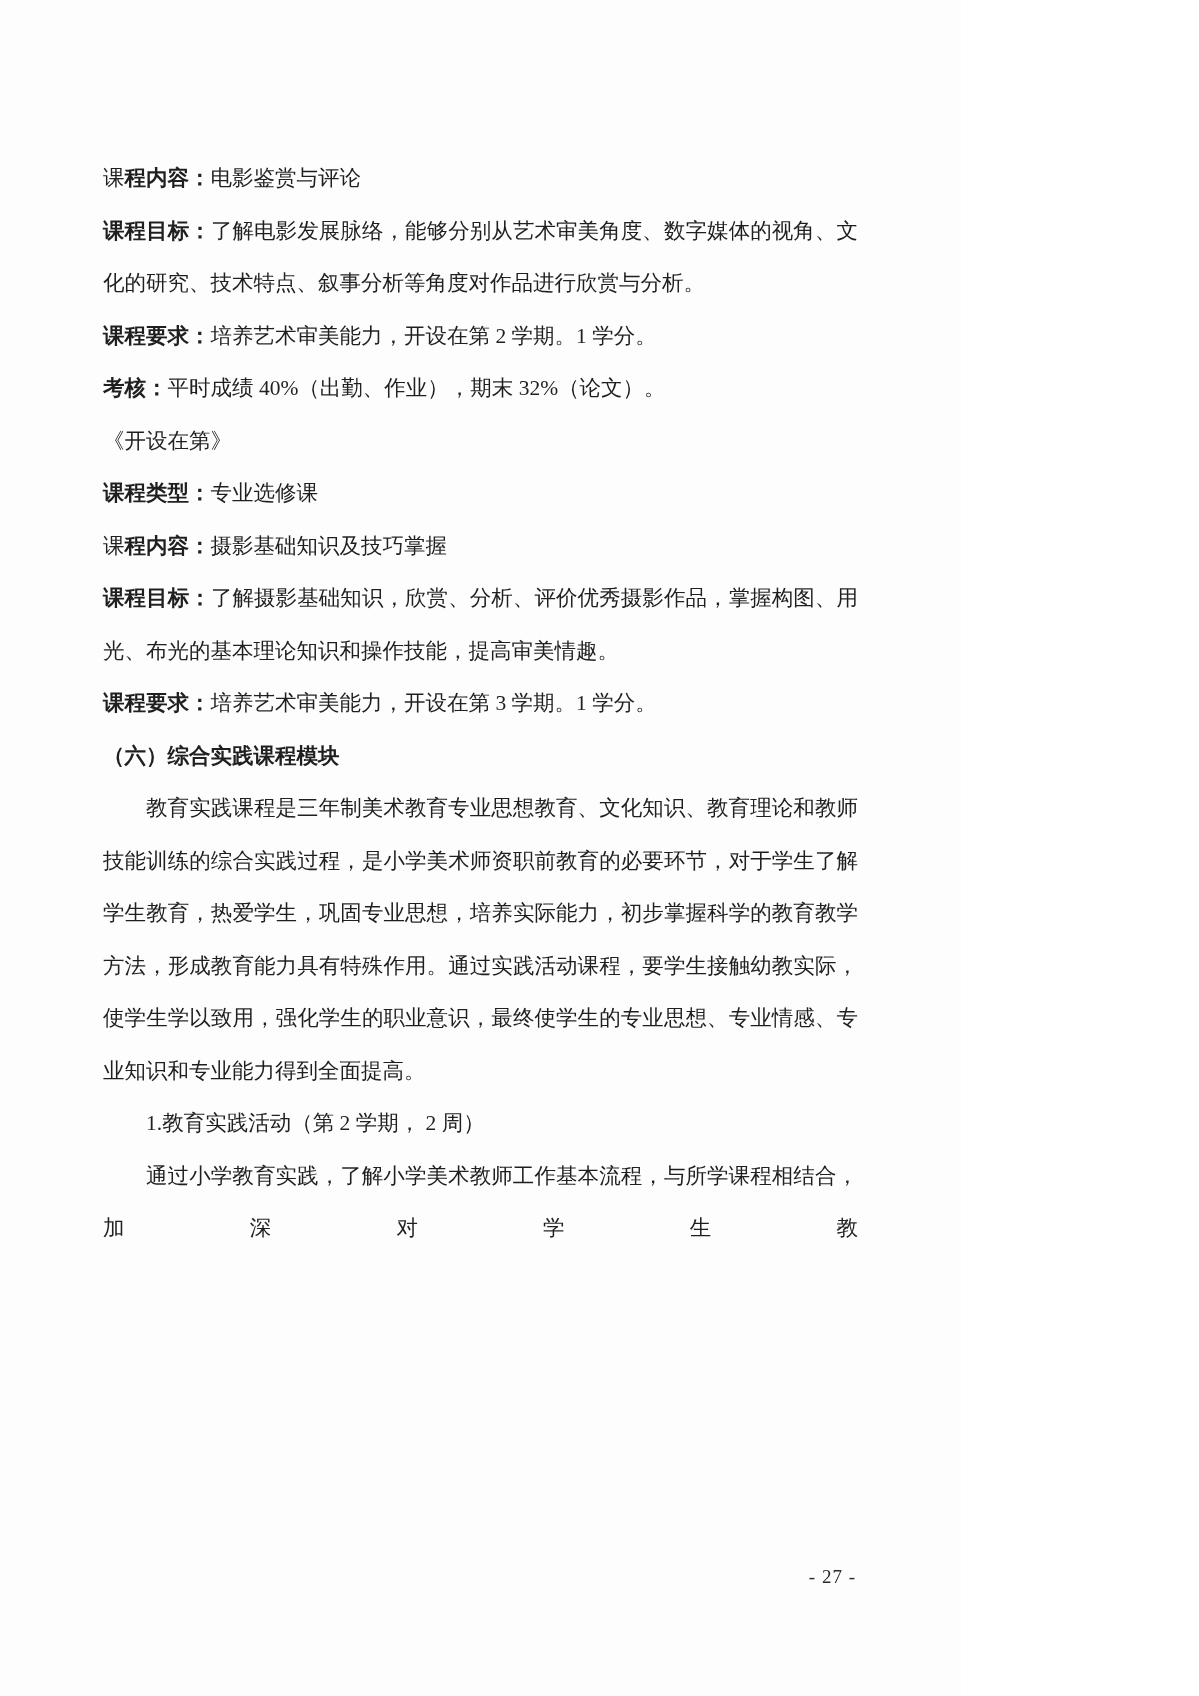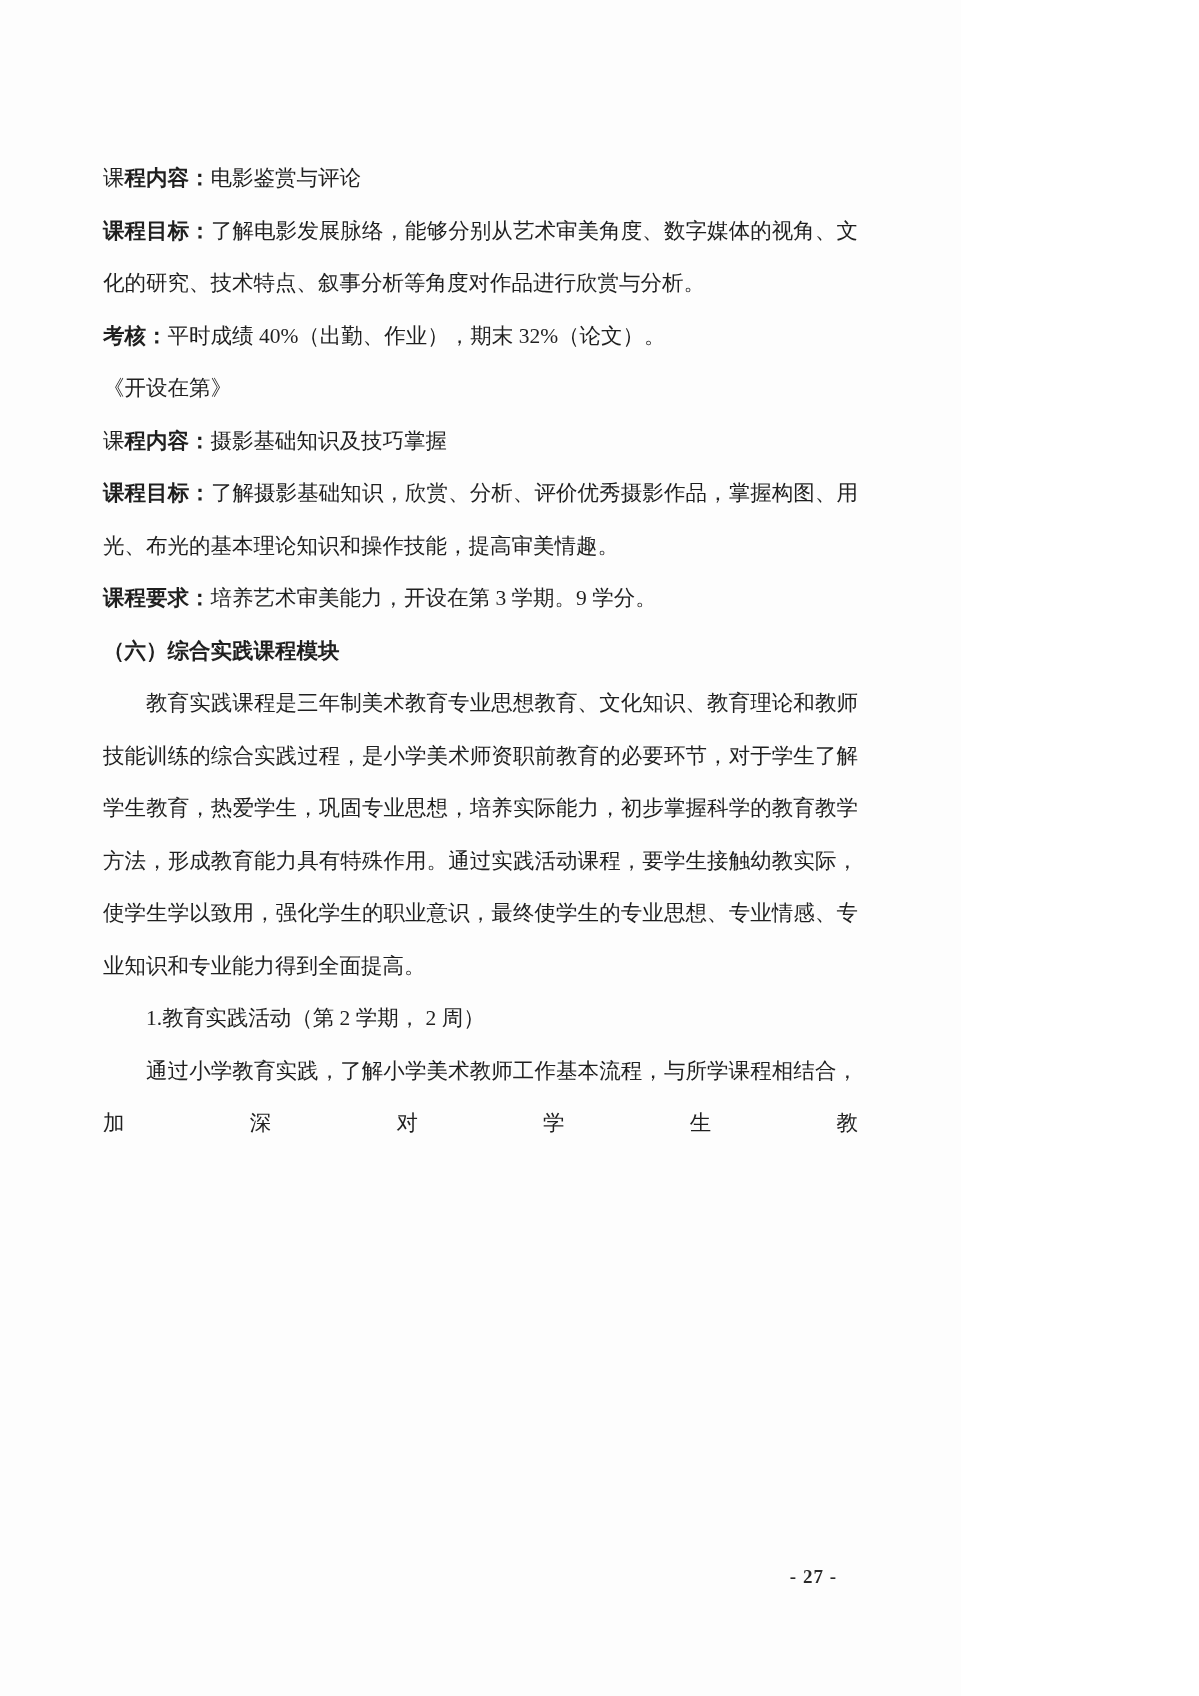--- a/index.html
+++ b/index.html
@@ -23,49 +23,50 @@
   .doc p {
     margin: 0;
     text-align: justify;
   }
   .b { font-weight: bold; }
   .indent { text-indent: 2em; }
   .jlast { text-align-last: justify; }
   .page-number {
     position: absolute;
     top: 1566px;
-    right: 124px;
+    right: 105px;
     font-size: 19px;
     line-height: 22px;
     color: #2a2a2a;
     letter-spacing: 1px;
-    font-weight: bold;
   }
 </style>
 </head>
 <body>
 
 <div class="page">
   <div class="doc">
 
     <p><span>课</span><span class="b">程内容：</span><span>电影鉴赏与评论</span></p>
 
     <p><span class="b">课程目标：</span><span>了解电影发展脉络，能够分别从艺术审美角度、数字媒体的视角、文化的研究、技术特点、叙事分析等角度对作品进行欣赏与分析。</span></p>
 
+    <p><span class="b">课程要求：</span><span>培养艺术审美能力，开设在第 2 学期。1 学分。</span></p>
 
     <p><span class="b">考核：</span><span>平时成绩 40%（出勤、作业），期末 32%（论文）。</span></p>
 
     <p><span>《开设在第》</span></p>
 
+    <p><span class="b">课程类型：</span><span>专业选修课</span></p>
 
     <p><span>课</span><span class="b">程内容：</span><span>摄影基础知识及技巧掌握</span></p>
 
     <p><span class="b">课程目标：</span><span>了解摄影基础知识，欣赏、分析、评价优秀摄影作品，掌握构图、用光、布光的基本理论知识和操作技能，提高审美情趣。</span></p>
 
-    <p><span class="b">课程要求：</span><span>培养艺术审美能力，开设在第 3 学期。9 学分。</span></p>
+    <p><span class="b">课程要求：</span><span>培养艺术审美能力，开设在第 3 学期。1 学分。</span></p>
 
 
     <p class="b">（六）综合实践课程模块</p>
 
 
     <p class="indent">教育实践课程是三年制美术教育专业思想教育、文化知识、教育理论和教师技能训练的综合实践过程，是小学美术师资职前教育的必要环节，对于学生了解学生教育，热爱学生，巩固专业思想，培养实际能力，初步掌握科学的教育教学方法，形成教育能力具有特殊作用。通过实践活动课程，要学生接触幼教实际，使学生学以致用，强化学生的职业意识，最终使学生的专业思想、专业情感、专业知识和专业能力得到全面提高。</p>
 
     <p class="indent">1.教育实践活动（第 2 学期， 2 周）</p>
 
     <p class="indent jlast">通过小学教育实践，了解小学美术教师工作基本流程，与所学课程相结合，加深对学生教</p>

